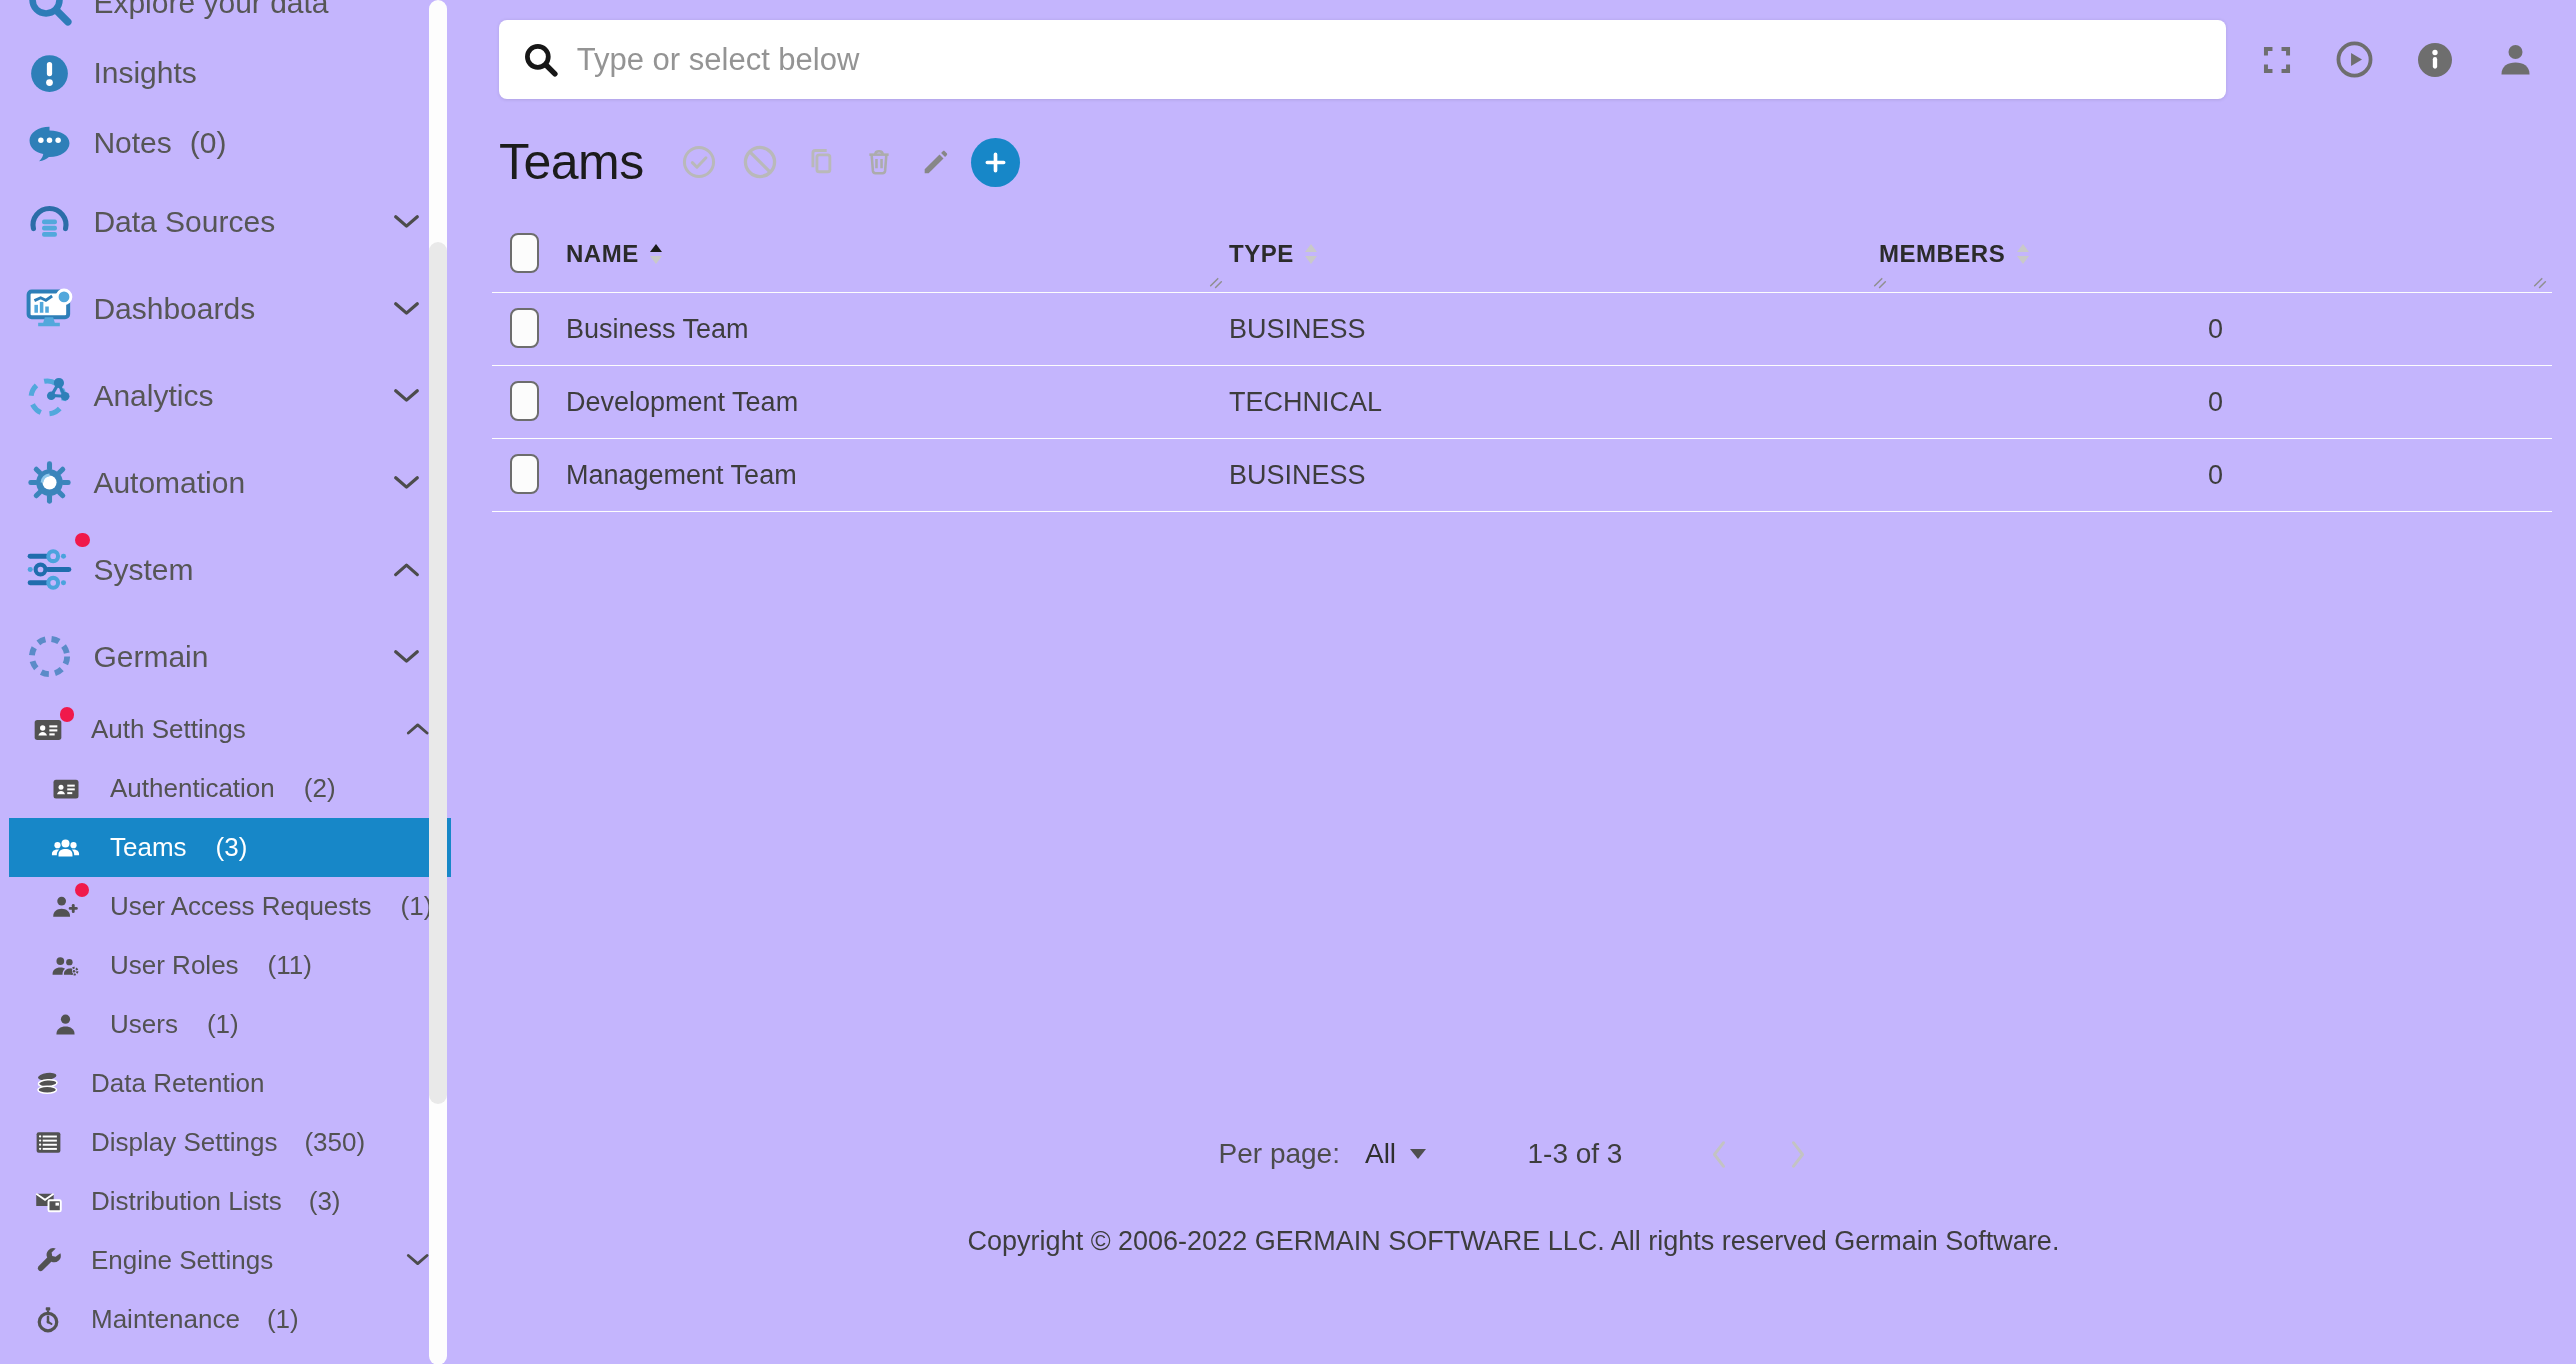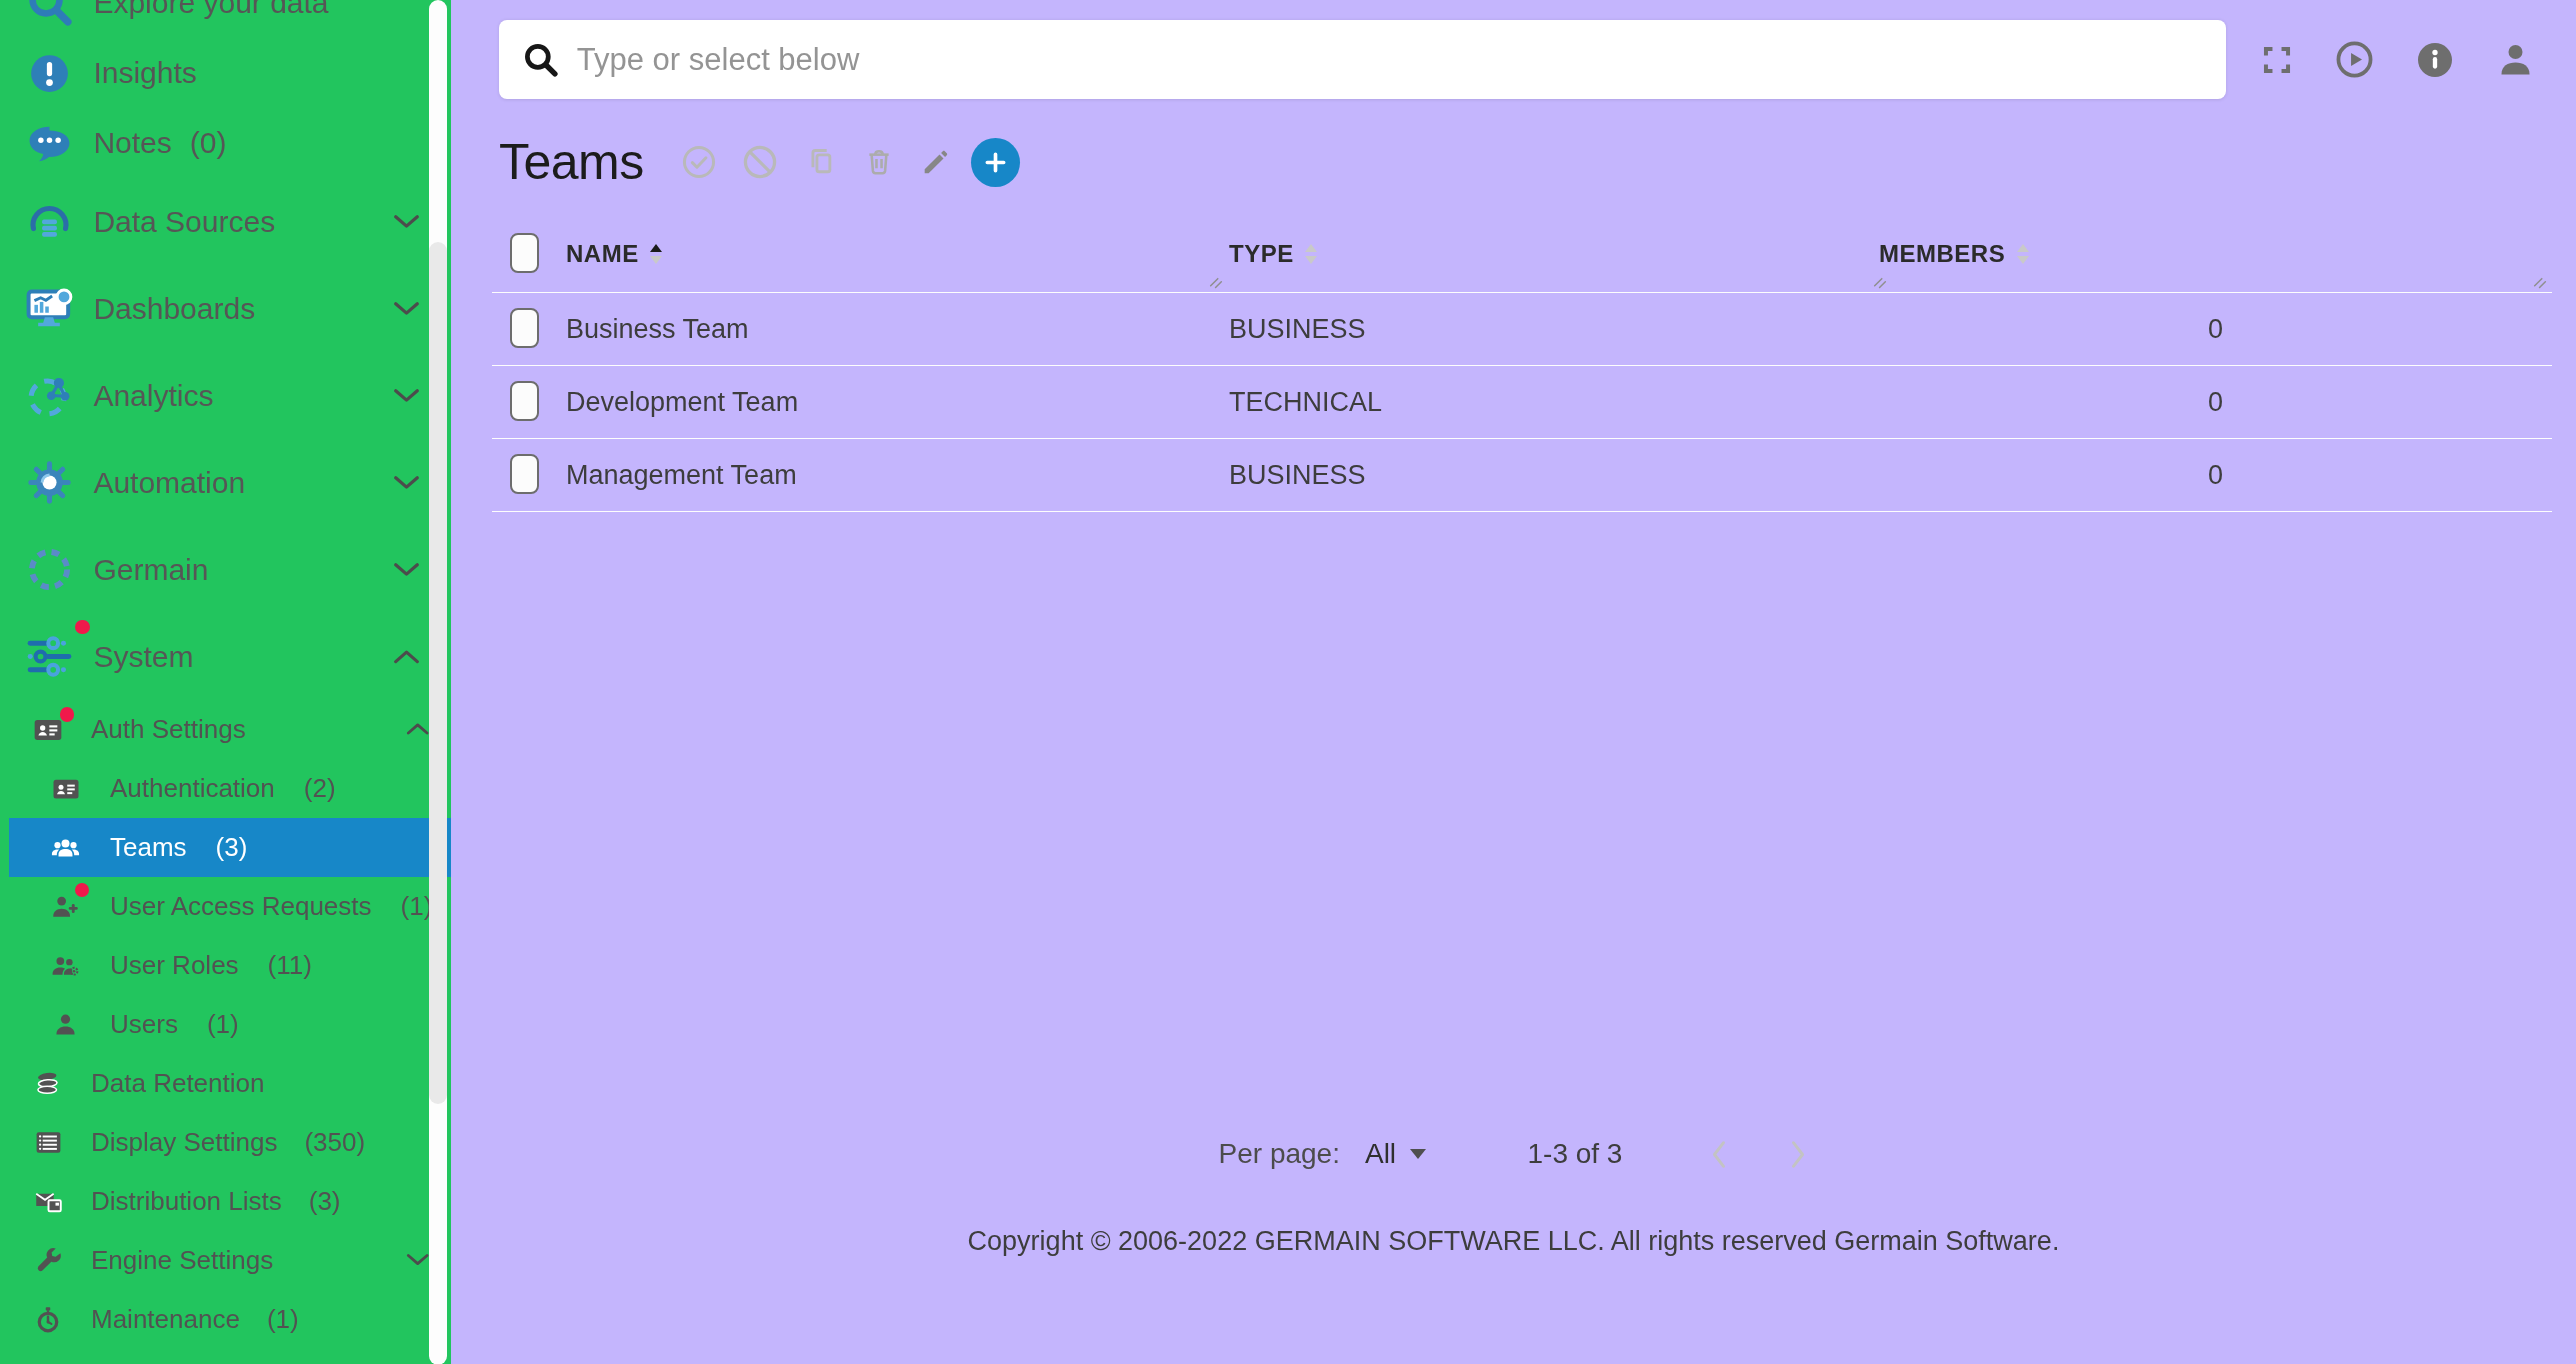--- a/index.html
+++ b/index.html
@@ -1,21 +1,21 @@
 <!DOCTYPE html>
 <html style="font-size:14.4px"><head>
 <meta charset="utf-8">
 <style>
   html,body{margin:0;padding:0}
   body{width:2576px;height:1365px;overflow:hidden;background:#f4f4f4;
        font-family:"Liberation Sans",sans-serif;-webkit-font-smoothing:antialiased}
   .app{display:flex;width:2576px;height:1365px}
 
   
-  aside{position:relative;width:451px;height:100%;background:#22c55e;flex:none;overflow:hidden}
+  aside{position:relative;width:451px;height:100%;background:#c4b5fd;flex:none;overflow:hidden}
   .nav{position:absolute;top:-32px;left:0;width:415px}
   .item{position:relative;display:flex;align-items:center;width:415px;cursor:pointer}
   .h78{height:70px}.h96{height:87px}.h66{height:59px}
   .lvl0{padding-left:23.4px;color:#565656}
   .lvl1{padding-left:32px;color:#525252}
   .lvl2{padding-left:50px;color:#525252}
   .lbl{white-space:nowrap}
   .lvl0 .lbl{font-size:30px;margin-left:18px}
   .lvl1 .lbl{font-size:26px;margin-left:27px}
   .lvl2 .lbl{font-size:26px;margin-left:29px}
@@ -198,49 +198,49 @@
         <span class="lbl">Automation</span>
         <span class="chev">
           <svg width="27" height="15.3" viewBox="0 0 30 17">
               <polyline points="3,3 15,13.5 27,3" fill="none" stroke="#4c4c4c" stroke-width="3.6" stroke-linecap="round" stroke-linejoin="round"></polyline>
             </svg>
         </span>
       </div>
 
       <div class="item lvl0 h96">
         <span class="ic ic0">
-          <svg width="47" height="47" viewBox="0 0 24 24">
-              <circle cx="12" cy="12" r="9" fill="none" stroke="#5b8bc8" stroke-width="3" stroke-dasharray="4 3.2"></circle>
-            </svg>
-        </span>
-        <span class="lbl">Germain</span>
-        <span class="chev">
-          <svg width="27" height="15.3" viewBox="0 0 30 17">
-              <polyline points="3,3 15,13.5 27,3" fill="none" stroke="#4c4c4c" stroke-width="3.6" stroke-linecap="round" stroke-linejoin="round"></polyline>
-            </svg>
-        </span>
-      </div>
-
-      <div class="item lvl0 h96">
-        <span class="ic ic0">
           <svg width="49" height="49" viewBox="0 0 24 24" fill="none" stroke-linecap="round">
               <line x1="2.5" y1="5.5" x2="10.5" y2="5.5" stroke="#1f6dad" stroke-width="2.4"></line>
               <circle cx="13.8" cy="5.5" r="2.4" stroke="#4aa3dd" stroke-width="2"></circle>
               <line x1="18.8" y1="5.5" x2="21.5" y2="5.5" stroke="#4aa3dd" stroke-width="2.4" stroke-dasharray="0.1 3.4"></line>
               <line x1="2.5" y1="12" x2="4.4" y2="12" stroke="#4aa3dd" stroke-width="2.4" stroke-dasharray="0.1 3.4"></line>
               <circle cx="7.6" cy="12" r="2.4" stroke="#1f6dad" stroke-width="2"></circle>
               <line x1="11.2" y1="12" x2="21.5" y2="12" stroke="#1f6dad" stroke-width="2.4"></line>
               <line x1="2.5" y1="18.5" x2="10.5" y2="18.5" stroke="#1f6dad" stroke-width="2.4"></line>
               <circle cx="13.8" cy="18.5" r="2.4" stroke="#4aa3dd" stroke-width="2"></circle>
               <line x1="18.8" y1="18.5" x2="21.5" y2="18.5" stroke="#4aa3dd" stroke-width="2.4" stroke-dasharray="0.1 3.4"></line>
             </svg>
           <span class="dot dot-sys"></span>
         </span>
         <span class="lbl">System</span>
         <span class="chev up">
+          <svg width="27" height="15.3" viewBox="0 0 30 17">
+              <polyline points="3,3 15,13.5 27,3" fill="none" stroke="#4c4c4c" stroke-width="3.6" stroke-linecap="round" stroke-linejoin="round"></polyline>
+            </svg>
+        </span>
+      </div>
+
+      <div class="item lvl0 h96">
+        <span class="ic ic0">
+          <svg width="47" height="47" viewBox="0 0 24 24">
+              <circle cx="12" cy="12" r="9" fill="none" stroke="#5b8bc8" stroke-width="3" stroke-dasharray="4 3.2"></circle>
+            </svg>
+        </span>
+        <span class="lbl">Germain</span>
+        <span class="chev">
           <svg width="27" height="15.3" viewBox="0 0 30 17">
               <polyline points="3,3 15,13.5 27,3" fill="none" stroke="#4c4c4c" stroke-width="3.6" stroke-linecap="round" stroke-linejoin="round"></polyline>
             </svg>
         </span>
       </div>
 
       <div class="item lvl1 h66">
         <span class="ic ic1">
           <svg width="32" height="32" viewBox="0 0 24 24" fill="currentColor">
               <rect x="2" y="4.5" width="20" height="15" rx="2"></rect>

